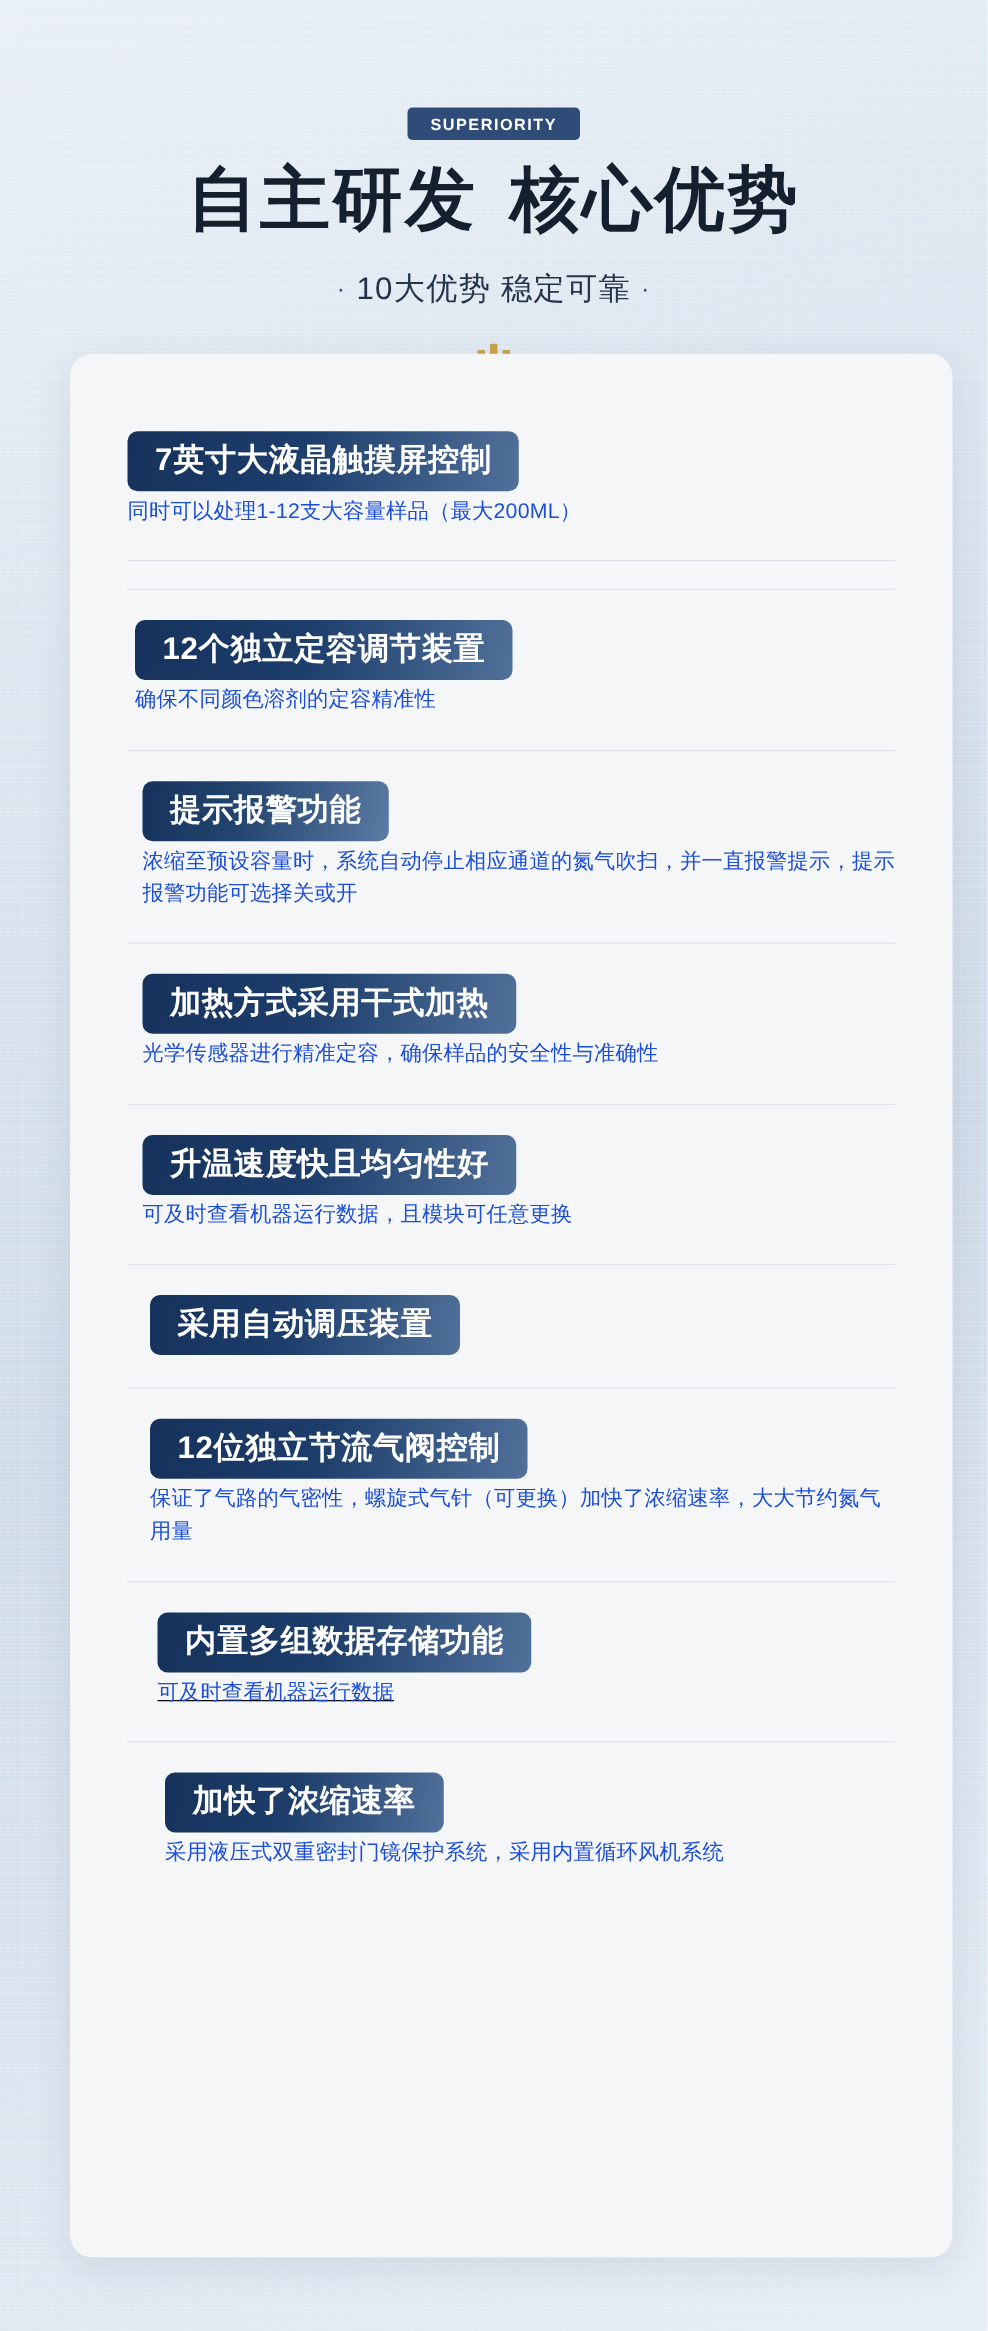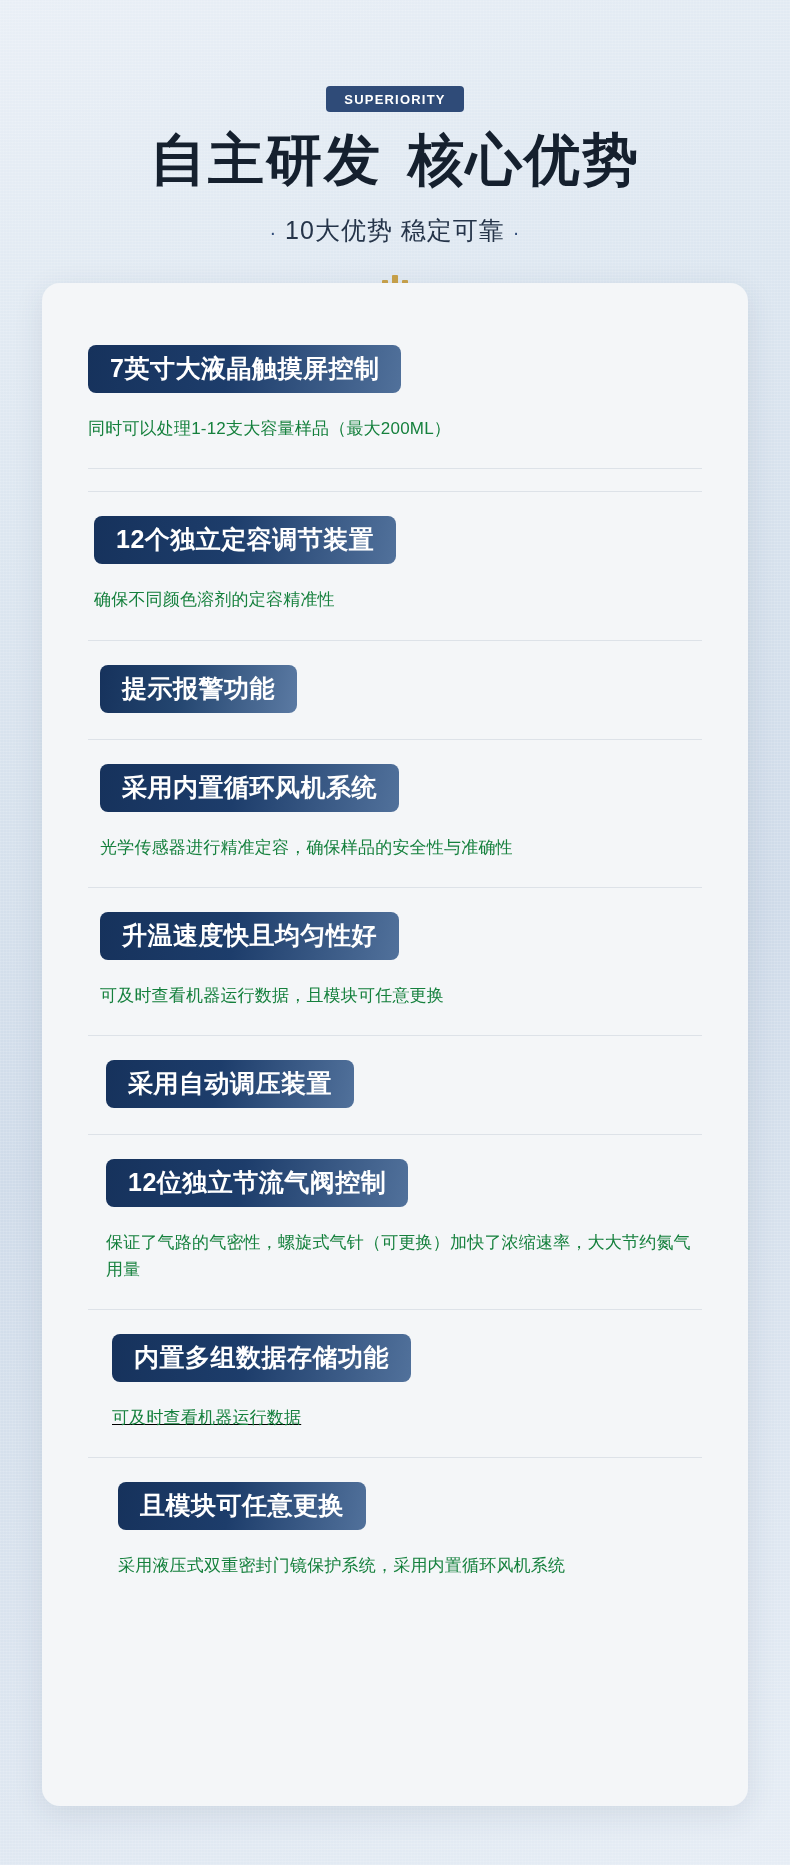--- a/index.html
+++ b/index.html
@@ -71,21 +71,21 @@
     gap: 4px;
   }
   .bars i { display: block; width: 6px; background: #c9a24a; border-radius: 1px; }
   .bars i:nth-child(1) { height: 9px; }
   .bars i:nth-child(2) { height: 14px; }
   .bars i:nth-child(3) { height: 9px; }
 
   
   .card {
     position: absolute;
-    left: 42px;
+    left: 56px;
     top: 283px;
     width: 706px;
     height: 1523px;
     background: #f4f6f8;
     border-radius: 18px;
     box-shadow: 0 8px 30px rgba(40,60,90,0.10);
     padding: 62px 0 40px 0;
   }
 
   .features { padding: 0 0 0 0; }
@@ -99,24 +99,24 @@
     font-size: 25px;
     line-height: 1;
     padding: 11px 22px 12px;
     border-radius: 8px;
     letter-spacing: .5px;
     background: linear-gradient(100deg, #16325c 0%, #1d3d6b 45%, #51719b 100%);
   }
   .pill.wide { background: linear-gradient(100deg, #16325c 0%, #23456f 40%, #5b7aa3 100%); }
 
   .desc {
-    margin-top: 23px;
+    margin-top: 3px;
     font-size: 17px;
     line-height: 1.55;
-    color: #15803d;
+    color: #1d4ed8;
     letter-spacing: .2px;
     max-width: 620px;
   }
 
   .divider {
     height: 1px;
     background: #dde2e8;
     margin: 22px 46px 0;
   }
 
@@ -163,25 +163,26 @@
       <div class="divider"></div>
 
       <div class="feature ind-1" style="margin-top:24px">
         <span class="pill">12个独立定容调节装置</span>
         <div class="desc">确保不同颜色溶剂的定容精准性</div>
       </div>
       <div class="divider"></div>
 
       <div class="feature ind-2" style="margin-top:24px">
         <span class="pill wide">提示报警功能</span>
+        <div class="desc">浓缩至预设容量时，系统自动停止相应通道的氮气吹扫，并一直报警提示，提示报警功能可选择关或开</div>
       </div>
       <div class="divider"></div>
 
       <div class="feature ind-2" style="margin-top:24px">
-        <span class="pill">采用内置循环风机系统</span>
+        <span class="pill">加热方式采用干式加热</span>
         <div class="desc">光学传感器进行精准定容，确保样品的安全性与准确性</div>
       </div>
       <div class="divider"></div>
 
       <div class="feature ind-2" style="margin-top:24px">
         <span class="pill">升温速度快且均匀性好</span>
         <div class="desc">可及时查看机器运行数据，且模块可任意更换</div>
       </div>
       <div class="divider"></div>
 
@@ -196,19 +197,19 @@
       </div>
       <div class="divider"></div>
 
       <div class="feature ind-4" style="margin-top:24px">
         <span class="pill">内置多组数据存储功能</span>
         <div class="desc">可及时查看机器运行数据</div>
       </div>
       <div class="divider"></div>
 
       <div class="feature ind-5" style="margin-top:24px">
-        <span class="pill">且模块可任意更换</span>
+        <span class="pill">加快了浓缩速率</span>
         <div class="desc">采用液压式双重密封门镜保护系统，采用内置循环风机系统</div>
       </div>
 
     </div>
   </div>
 </div>
 
 </body></html>

